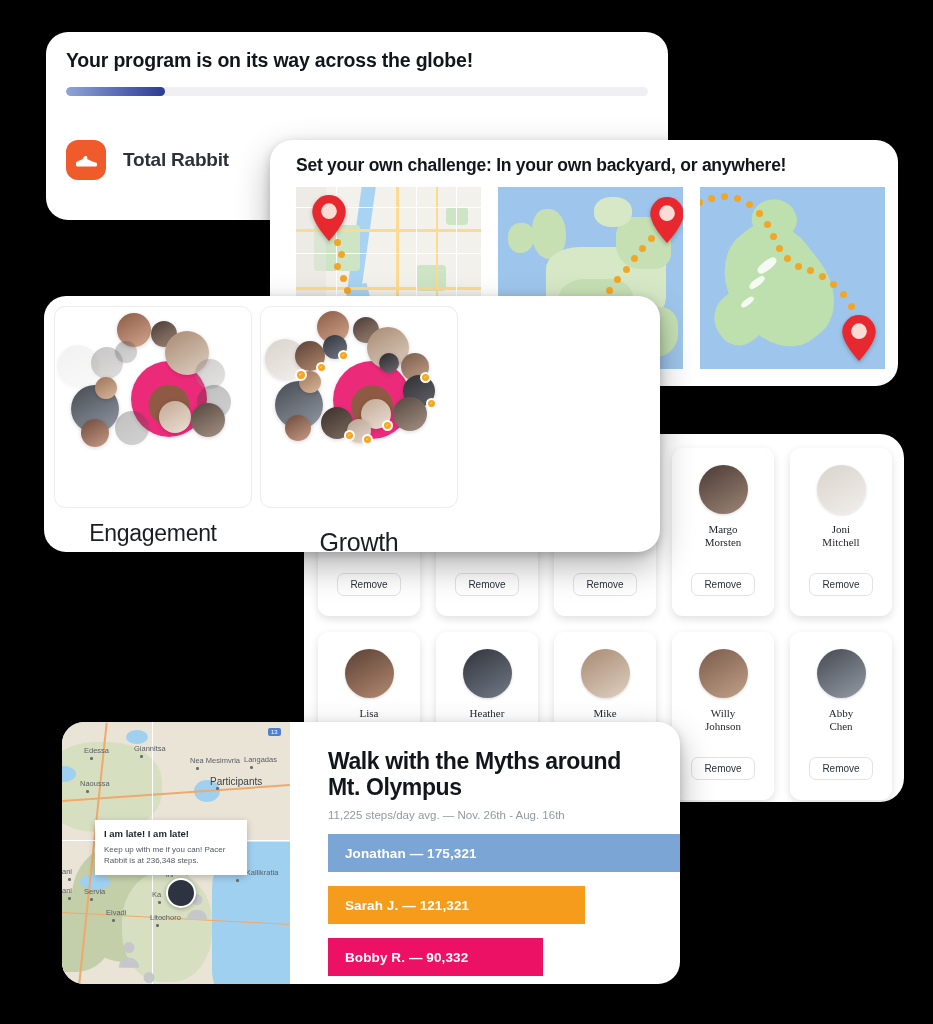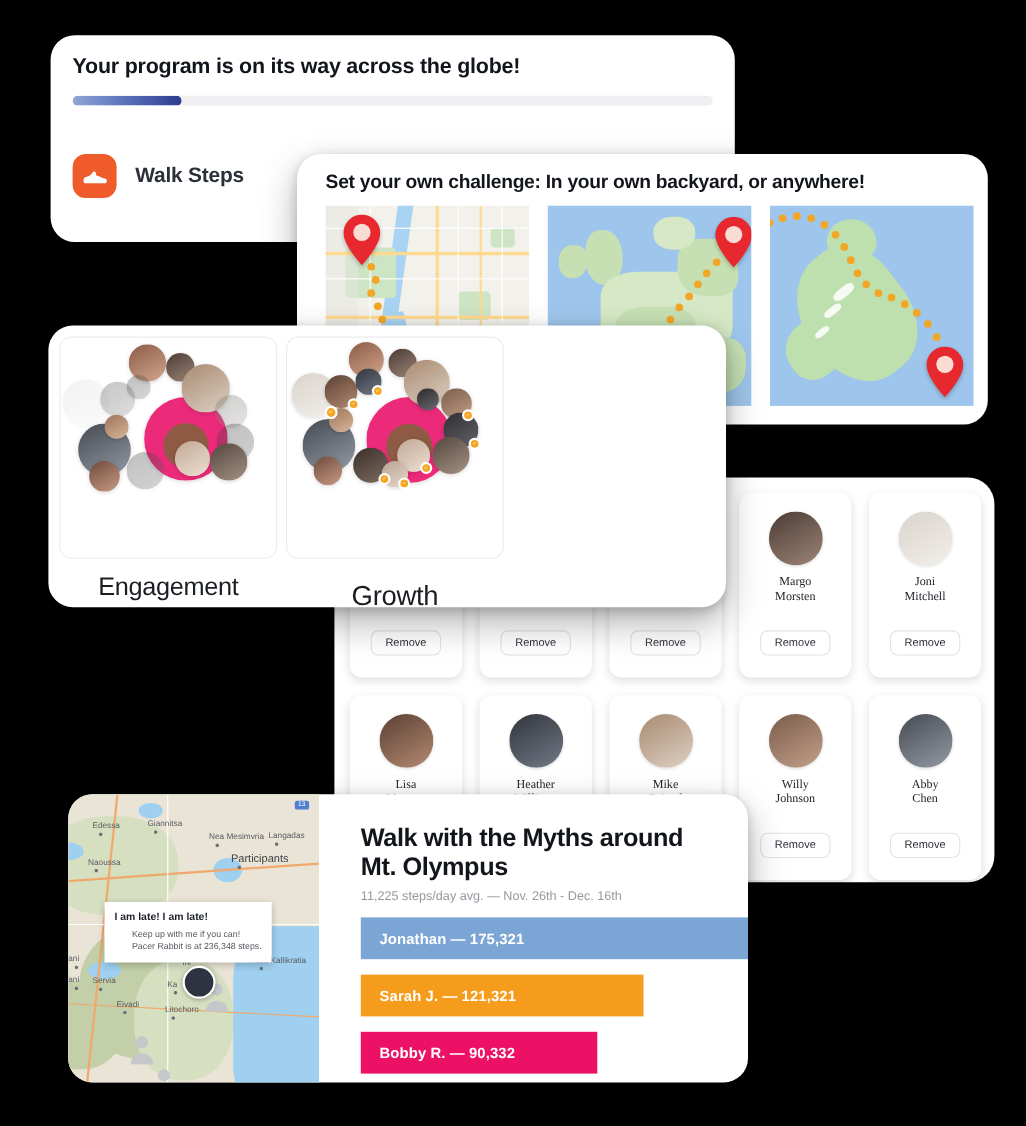--- a/index.html
+++ b/index.html
@@ -170,21 +170,21 @@
   .hwy {
     position: absolute; background: #4e7fd0; color: #fff;
     font-size: 6px; padding: 1px 3px; border-radius: 2px;
   }
   .tip {
     position: absolute; left: 33px; top: 98px; width: 152px;
     background: #fff; box-shadow: 0 2px 7px rgba(0,0,0,.22);
     padding: 8px 9px 9px 9px; z-index: 6;
   }
   .tip-t { font-size: 9.5px; font-weight: 700; color: #1c2026; }
-  .tip-b { font-size: 8px; color: #53585f; line-height: 11px; margin-top: 5px; margin-left: 16px; }
+  .tip-b { font-size: 8px; color: #53585f; line-height: 11px; margin-top: 5px; }
   .ghost {
     position: absolute; width: 22px; height: 28px; z-index: 5;
   }
   .ghost svg { width: 100%; height: 100%; fill: #c5c7ca; }
   .rabbit {
     position: absolute; width: 30px; height: 30px; border-radius: 50%;
     background: #2d3340; border: 2px solid #fff; overflow: hidden; z-index: 7;
     box-shadow: 0 1px 4px rgba(0,0,0,.3);
   }
   .lb-body { position: absolute; left: 228px; top: 0; right: 0; padding: 26px 0 0 38px; }
@@ -211,21 +211,21 @@
       <div class="prog-fill" id="progFill" style="width: 17%;"></div>
     </div>
     <div class="stat-rows">
 
       <div class="stat-row">
         <div class="stat-ic" id="icShoe" style="background: rgb(239, 91, 43);">
           <svg viewBox="0 0 24 24">
               <path d="M2 15.5c0-1.2.6-1.9 1.7-2.3l3.1-1.1c.9-.3 1.5-.8 2.1-1.6l1.4-2c.4-.6 1.2-.8 1.8-.4l.7.5c.5.3.7 1 .5 1.6l-.3.8 3.3 1.5c2.2 1 4 1.7 5.4 2 .9.2 1.3.7 1.3 1.5v1.3c0 .7-.5 1.2-1.2 1.2H3.2c-.7 0-1.2-.5-1.2-1.2v-1.8z"></path>
             </svg>
         </div>
-        <div class="stat-label">Walk Steps</div>
+        <div class="stat-label">Total Rabbit</div>
         <div class="stat-val">317,24</div>
       </div>
 
 
     </div>
   </div>
 
   <div class="card" id="card-challenge">
     <div class="ch-title">Set your own challenge: In your own backyard, or anywhere!</div>
     <div class="ch-maps">
@@ -633,21 +633,21 @@
       <div class="ghost" style="left:76px;top:248px;">
         <svg viewBox="0 0 24 30">
             <circle cx="12" cy="8" r="6"></circle>
             <path d="M1 30c0-7 5-11 11-11s11 4 11 11H1z"></path>
           </svg>
       </div>
     </div>
 
     <div class="lb-body">
       <div class="lb-title">Walk with the Myths around Mt. Olympus</div>
-      <div class="lb-sub">11,225 steps/day avg. — Nov. 26th - Dec. 16th</div>
+      <div class="lb-sub">11,225 steps/day avg. — Nov. 26th - Aug. 16th</div>
       <div class="bars" id="barsWrap">
           <div class="bar" style="background: rgb(123, 165, 212); width: 100%;">
             <span>Jonathan — 175,321</span>
           </div>
           <div class="bar" style="background: rgb(245, 156, 28); width: 73%;">
             <span>Sarah J. — 121,321</span>
           </div>
           <div class="bar" style="background: rgb(236, 17, 100); width: 61%;">
             <span>Bobby R. — 90,332</span>
           </div>

